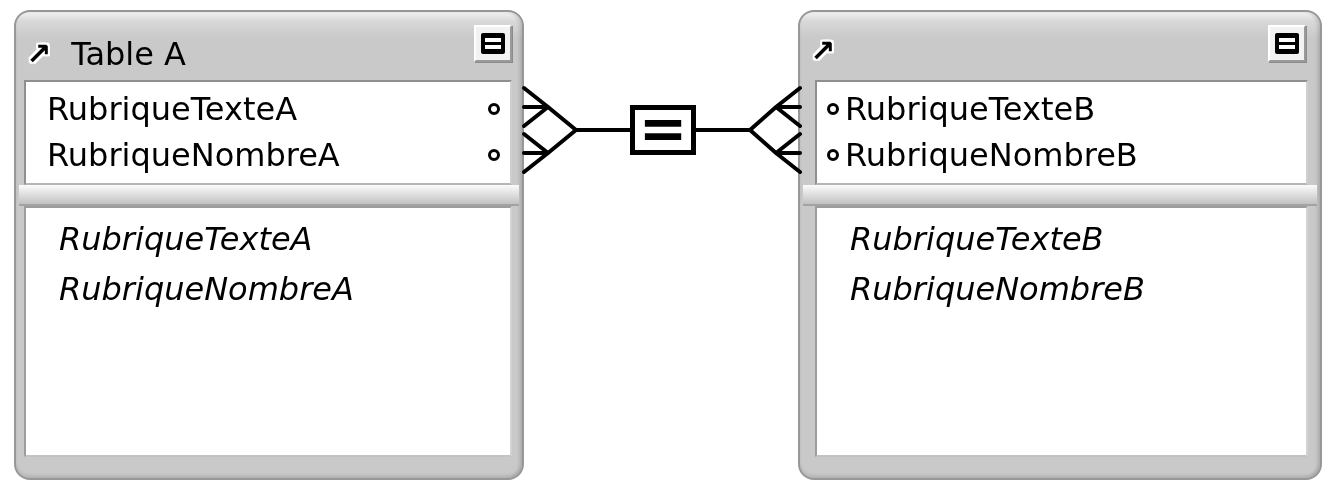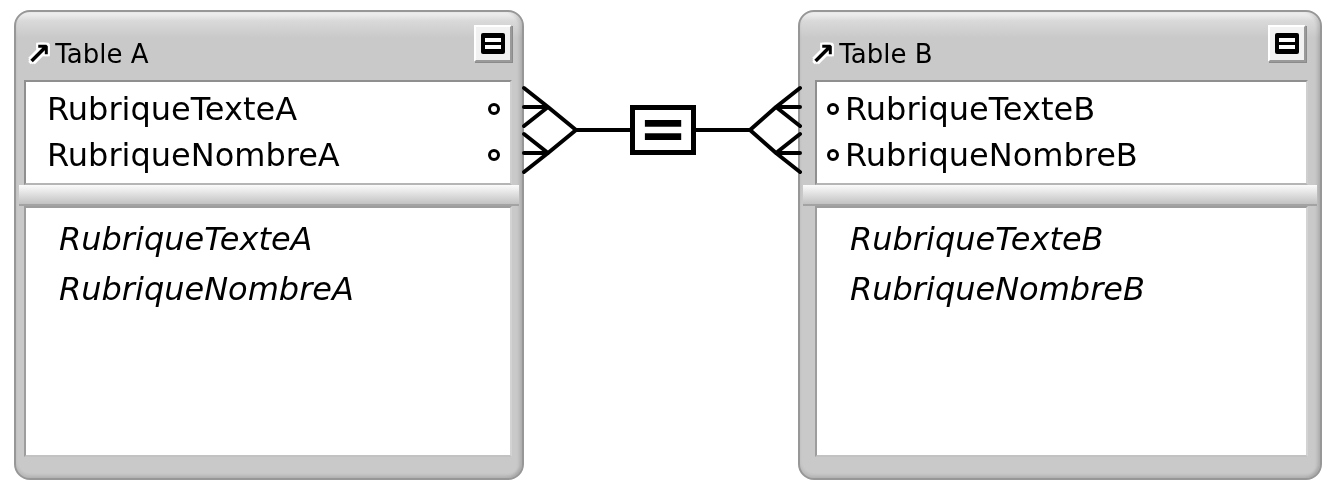--- a/index.html
+++ b/index.html
@@ -15,21 +15,21 @@
     box-shadow:inset -3px 0 3px rgba(0,0,0,0.10), inset 0 -3px 3px rgba(0,0,0,0.08);
   }
   .tbl-a{left:14px;width:510px;}
   .tbl-b{left:798px;width:524px;}
   .tbl-header{position:absolute;left:0;top:0;width:100%;height:66px;}
   .title-row{position:absolute;left:10px;top:24px;display:flex;align-items:center;}
   .src-arrow{
     font-size:30px;line-height:30px;font-weight:bold;color:#000;
     text-shadow:-2px -2px 0 #fff,2px -2px 0 #fff,-2px 2px 0 #fff,2px 2px 0 #fff,0 2px 0 #fff,2px 0 0 #fff,0 -2px 0 #fff,-2px 0 0 #fff;
   }
-  .tbl-title{font-size:26px;line-height:36px;margin-left:4px;white-space:nowrap;}
+  .tbl-title{font-size:32px;line-height:36px;margin-left:20px;white-space:nowrap;}
   
   .collapse-btn{
     position:absolute;top:13px;width:38px;height:37px;box-sizing:border-box;
     background:#f2f2f2;border:2px solid;border-color:#ffffff #9a9a9a #9a9a9a #ffffff;
     box-shadow:1px 1px 0 #8b8b8b;display:flex;align-items:center;justify-content:center;
     cursor:pointer;
   }
   .tbl-a .collapse-btn{right:10px;}
   .tbl-b .collapse-btn{right:14px;}
   .collapse-glyph{
@@ -117,21 +117,20 @@
       <div class="lower-row">
         <span>RubriqueNombreA</span>
       </div>
     </div>
   </div>
 
   <div class="tbl tbl-b">
     <div class="tbl-header">
       <div class="title-row">
         <span class="src-arrow">↗</span>
-        <span class="tbl-title">Table B</span>
       </div>
       <div class="collapse-btn">
         <span class="collapse-glyph">
             <i></i>
             <i></i>
           </span>
       </div>
     </div>
 
     <div class="fields-panel">

